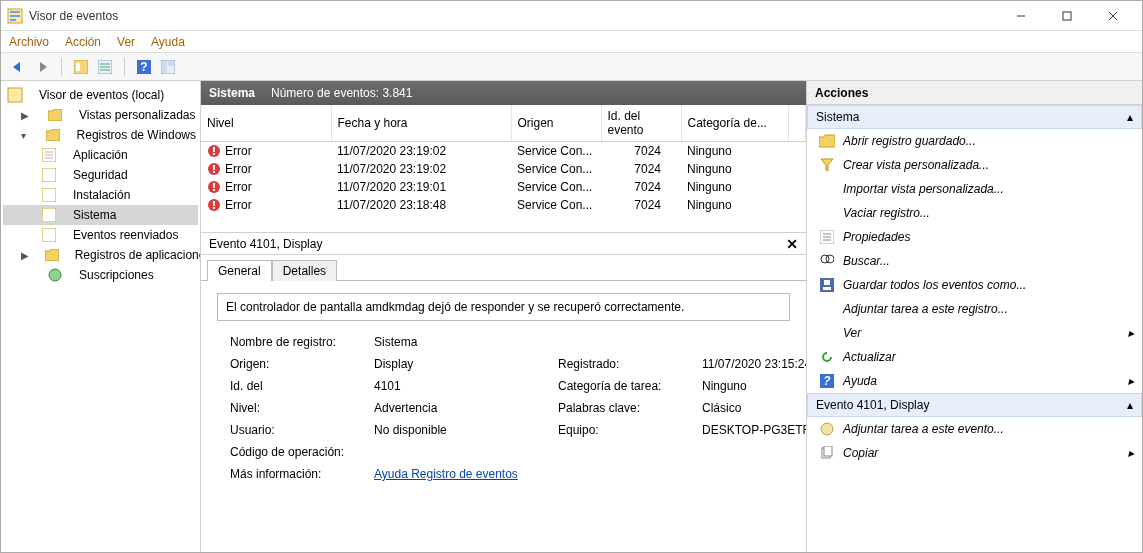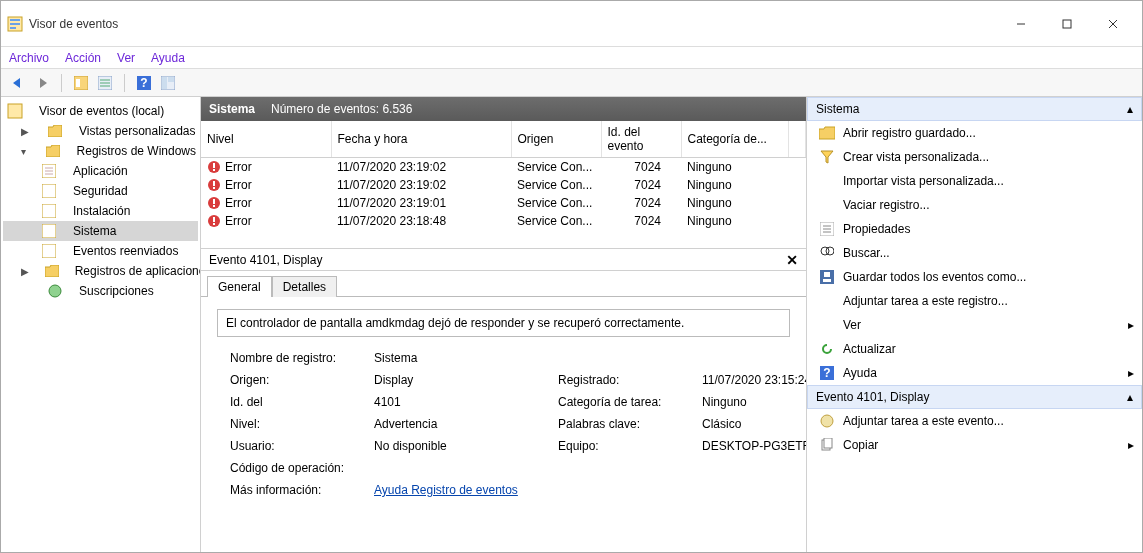--- a/index.html
+++ b/index.html
@@ -1,24 +1,24 @@
 <!DOCTYPE html>
 <html><head>
 <meta charset="utf-8">
 <style>
 * { box-sizing: border-box; margin: 0; padding: 0; font-family: "Segoe UI", Tahoma, sans-serif; font-size: 12px; }
 body { background: #fff; }
 .window { width: 1143px; height: 553px; border: 1px solid #aaa; display: flex; flex-direction: column; background:#fff; }
-.titlebar { height: 46px; display: flex; align-items: center; padding: 0 6px; border-bottom: 1px solid #ddd; }
+.titlebar { height: 30px; display: flex; align-items: center; padding: 0 6px; border-bottom: 1px solid #ddd; }
 .titlebar .icon { width:16px; height:16px; margin-right:6px; display:inline-flex; }
 .titlebar .title { flex:1; color:#333; }
 .winbtns { display:flex; gap:0; }
 .winbtn { width:46px; height:28px; display:flex; align-items:center; justify-content:center; color:#555; }
 .menubar { height:22px; display:flex; align-items:center; gap:16px; padding:0 8px; border-bottom:1px solid #ddd; }
-.menubar span { color:#6d28d9; }
+.menubar span { color:#a16207; }
 .toolbar { height:28px; display:flex; align-items:center; gap:4px; padding:0 6px; border-bottom:1px solid #d0d0d0; background:#f7f7f7; }
 .tbgrp { display:flex; gap:2px; align-items:center; }
 .tbsep { width:1px; height:18px; background:#ccc; margin:0 4px; }
 .tbtn { width:22px; height:22px; display:flex; align-items:center; justify-content:center; border:1px solid transparent; }
 .body { flex:1; display:flex; min-height:0; }
 .tree { width:200px; border-right:1px solid #d0d0d0; padding:4px 2px; overflow:auto; }
 .tree-item { display:flex; align-items:center; gap:16px; padding:2px 2px; white-space:nowrap; }
 .tree-item.l1 { padding-left:4px; }
 .tree-item.l2 { padding-left:18px; }
 .tree-item.l3 { padding-left:38px; }
@@ -40,21 +40,21 @@
 .tab { padding:3px 10px; border:1px solid #bbb; background:#fff; border-bottom:none; position:relative; top:1px; }
 .tab.inactive { background:#f0f0f0; }
 .tabbody { flex:1; border-top:1px solid #bbb; padding:12px 16px; overflow:auto; }
 .msgbox { border:1px solid #bbb; padding:6px 8px; margin-bottom:14px; }
 .kv { display:grid; grid-template-columns:140px 180px 140px 180px; row-gap:8px; column-gap:4px;margin-left:13px; }
 .kv .k { color:#000; }
 .link { color:#0645ad; text-decoration:underline; }
 .actions { width:335px; display:flex; flex-direction:column; overflow:hidden; }
 .act-title { height:24px; background:#f0f0f0; border-bottom:1px solid #d0d0d0; display:flex; align-items:center; padding:0 8px; font-weight:bold; }
 .act-sect { background:#e6eefb; border:1px solid #c7d6f2; padding:4px 8px; display:flex; justify-content:space-between; align-items:center; }
-.act-list { display:flex; flex-direction:column; }
+.act-list { display:flex; flex-direction:column;font-style:italic; }
 .act-item { display:flex; align-items:center; gap:8px; padding:4px 8px 4px 12px; }
 .act-item .aic { width:16px; height:16px; display:inline-flex; align-items:center; justify-content:center; }
 .act-item .arrow { margin-left:auto; }
 .col-level{width:130px}.col-date{width:180px}.col-source{width:90px}.col-id{width:80px;text-align:right}.col-cat{}
 svg { display:block; }
 </style>
 </head>
 <body>
 
 <div class="window">
@@ -231,21 +231,21 @@
               <circle cx="7" cy="7" r="6" fill="#8fd28f" stroke="#3a8a3a"></circle>
             </svg>
           </span>
         <span>Suscripciones</span>
       </div>
     </div>
 
     <div class="center">
       <div class="ch">
         <span class="ch-title">Sistema</span>
-        <span>Número de eventos: 6.536</span>
+        <span>Número de eventos: 3.841</span>
       </div>
       <div class="grid" style="height:128px; position:relative;">
         <table>
           <thead>
               <tr>
             <th class="col-level">Nivel</th>
             <th class="col-date">Fecha y hora</th>
             <th class="col-source">Origen</th>
             <th class="col-id" style="text-align:left">Id. del evento</th>
             <th class="col-cat">Categoría de...</th>
@@ -368,20 +368,21 @@
 
           <div class="k">Más información:</div>
           <div><a href="#" class="link">Ayuda Registro de eventos</a></div>
           <div></div>
             <div></div>
         </div>
       </div>
     </div>
 
     <div class="actions">
+      <div class="act-title">Acciones</div>
       <div class="act-sect">
         <span>Sistema</span>
         <span>▴</span>
       </div>
       <div class="act-list">
         <div class="act-item">
             <span class="aic">
               <svg width="16" height="14">
                 <path d="M0 3h5l1-2h10v12H0z" fill="#f6cf65" stroke="#c9a227"></path>
               </svg>

